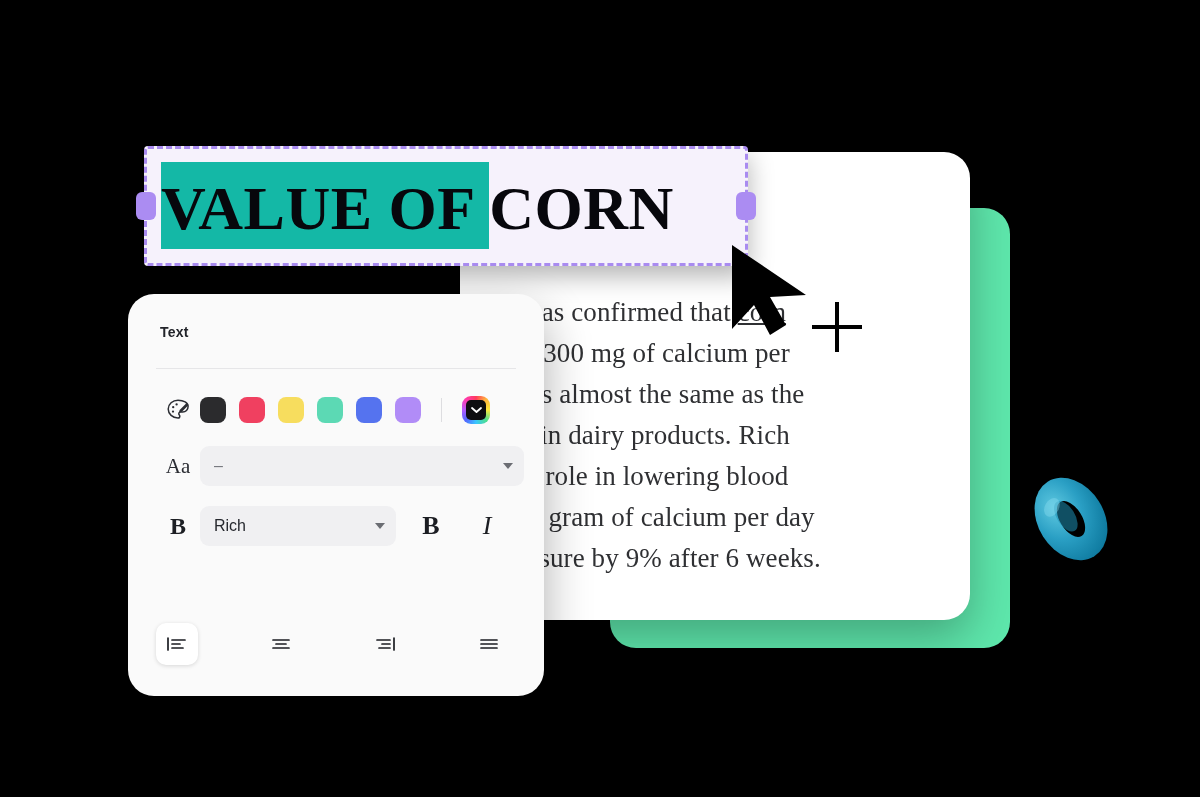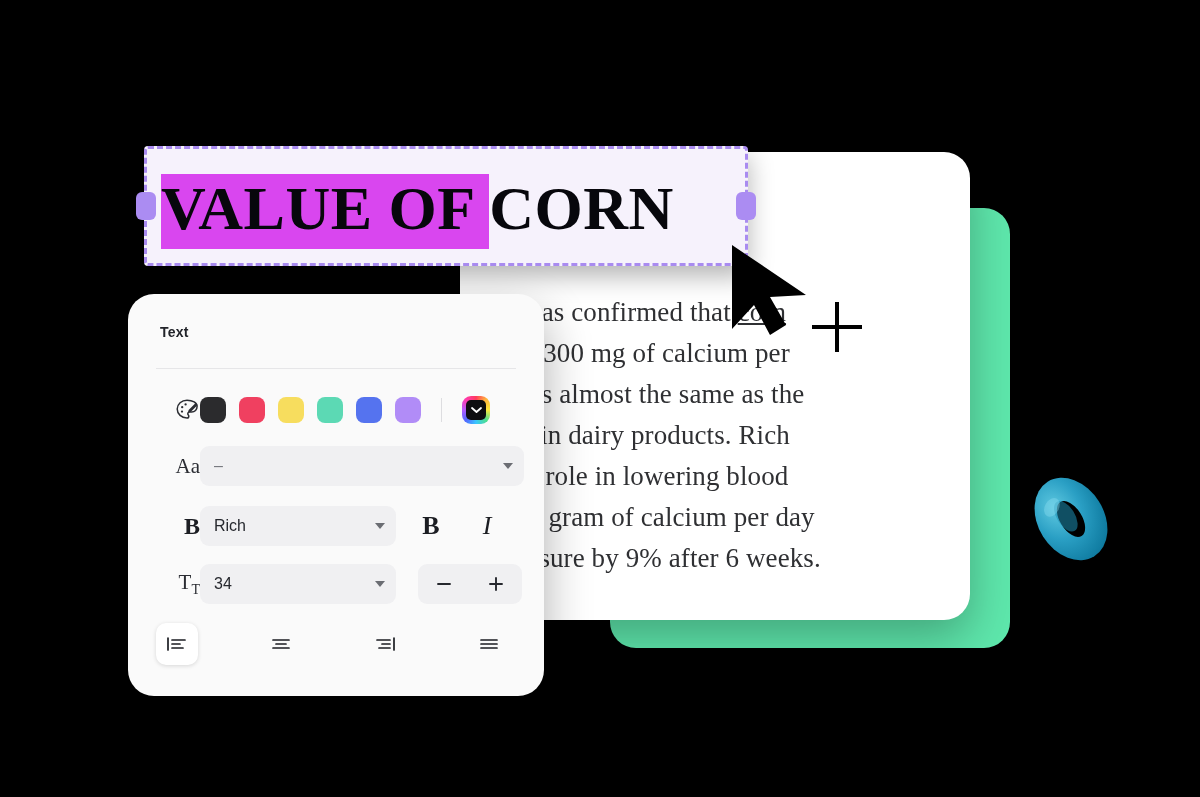--- a/index.html
+++ b/index.html
@@ -85,22 +85,22 @@
   .title-text {
     font-family: "Liberation Serif", serif;
     font-weight: bold;
     font-size: 62px;
     line-height: 78px;
     letter-spacing: 0.5px;
     color: #07070c;
     white-space: nowrap;
   }
   .title-sel {
-    background: #d946ef;
-    padding: 0 0 7px 0;
+    background: #14b8a6;
+    padding: 12px 0 7px 0;
   }
 
   .handle {
     position: absolute;
     width: 20px;
     height: 28px;
     background: #ab8cf2;
     border-radius: 6px;
     top: 50%;
     transform: translateY(-50%);
@@ -152,21 +152,21 @@
   .row-style  { top: 210px; height: 44px; }
   .row-size   { top: 268px; height: 44px; }
   .row-align  { top: 326px; height: 48px; }
 
   
   .row-icon {
     width: 44px;
     flex: 0 0 44px;
     display: flex;
     align-items: center;
-    justify-content: flex-end;
+    justify-content: center;
     color: #2b2d33;
   }
   .glyph-aa {
     font-family: "Liberation Serif", serif;
     font-size: 21px;
     color: #2b2d33;
   }
   .glyph-b {
     font-family: "Liberation Serif", serif;
     font-weight: bold;
@@ -382,41 +382,20 @@
       <div class="select mid">
         <span>Rich</span>
         <span class="caret"></span>
       </div>
       <div class="bi-group">
         <div class="bi-btn bold">B</div>
         <div class="bi-btn italic">I</div>
       </div>
     </div>
 
-    <div class="row row-size">
-      <div class="row-icon">
-        <span class="glyph-tt"><span>T</span><sub>T</sub></span>
-      </div>
-      <div class="select mid">
-        <span>34</span>
-        <span class="caret"></span>
-      </div>
-      <div class="stepper">
-        <div class="step-btn">
-          <svg width="20" height="20" viewBox="0 0 20 20" aria-hidden="true">
-            <path d="M4 10h12" stroke="#26282e" stroke-width="1.9" stroke-linecap="round"></path>
-          </svg>
-        </div>
-        <div class="step-btn">
-          <svg width="20" height="20" viewBox="0 0 20 20" aria-hidden="true">
-            <path d="M4 10h12M10 4v12" stroke="#26282e" stroke-width="1.9" stroke-linecap="round"></path>
-          </svg>
-        </div>
-      </div>
-    </div>
 
     <div class="row row-align">
       <div class="align-btn active">
         <svg width="24" height="20" viewBox="0 0 24 20" aria-hidden="true">
           <path d="M3 4v12" stroke="#1b1d22" stroke-width="1.7" stroke-linecap="round"></path>
           <path d="M7 6h13M7 10h8M7 14h11" stroke="#1b1d22" stroke-width="1.7" stroke-linecap="round"></path>
         </svg>
       </div>
       <div class="align-btn">
         <svg width="24" height="20" viewBox="0 0 24 20" aria-hidden="true">

